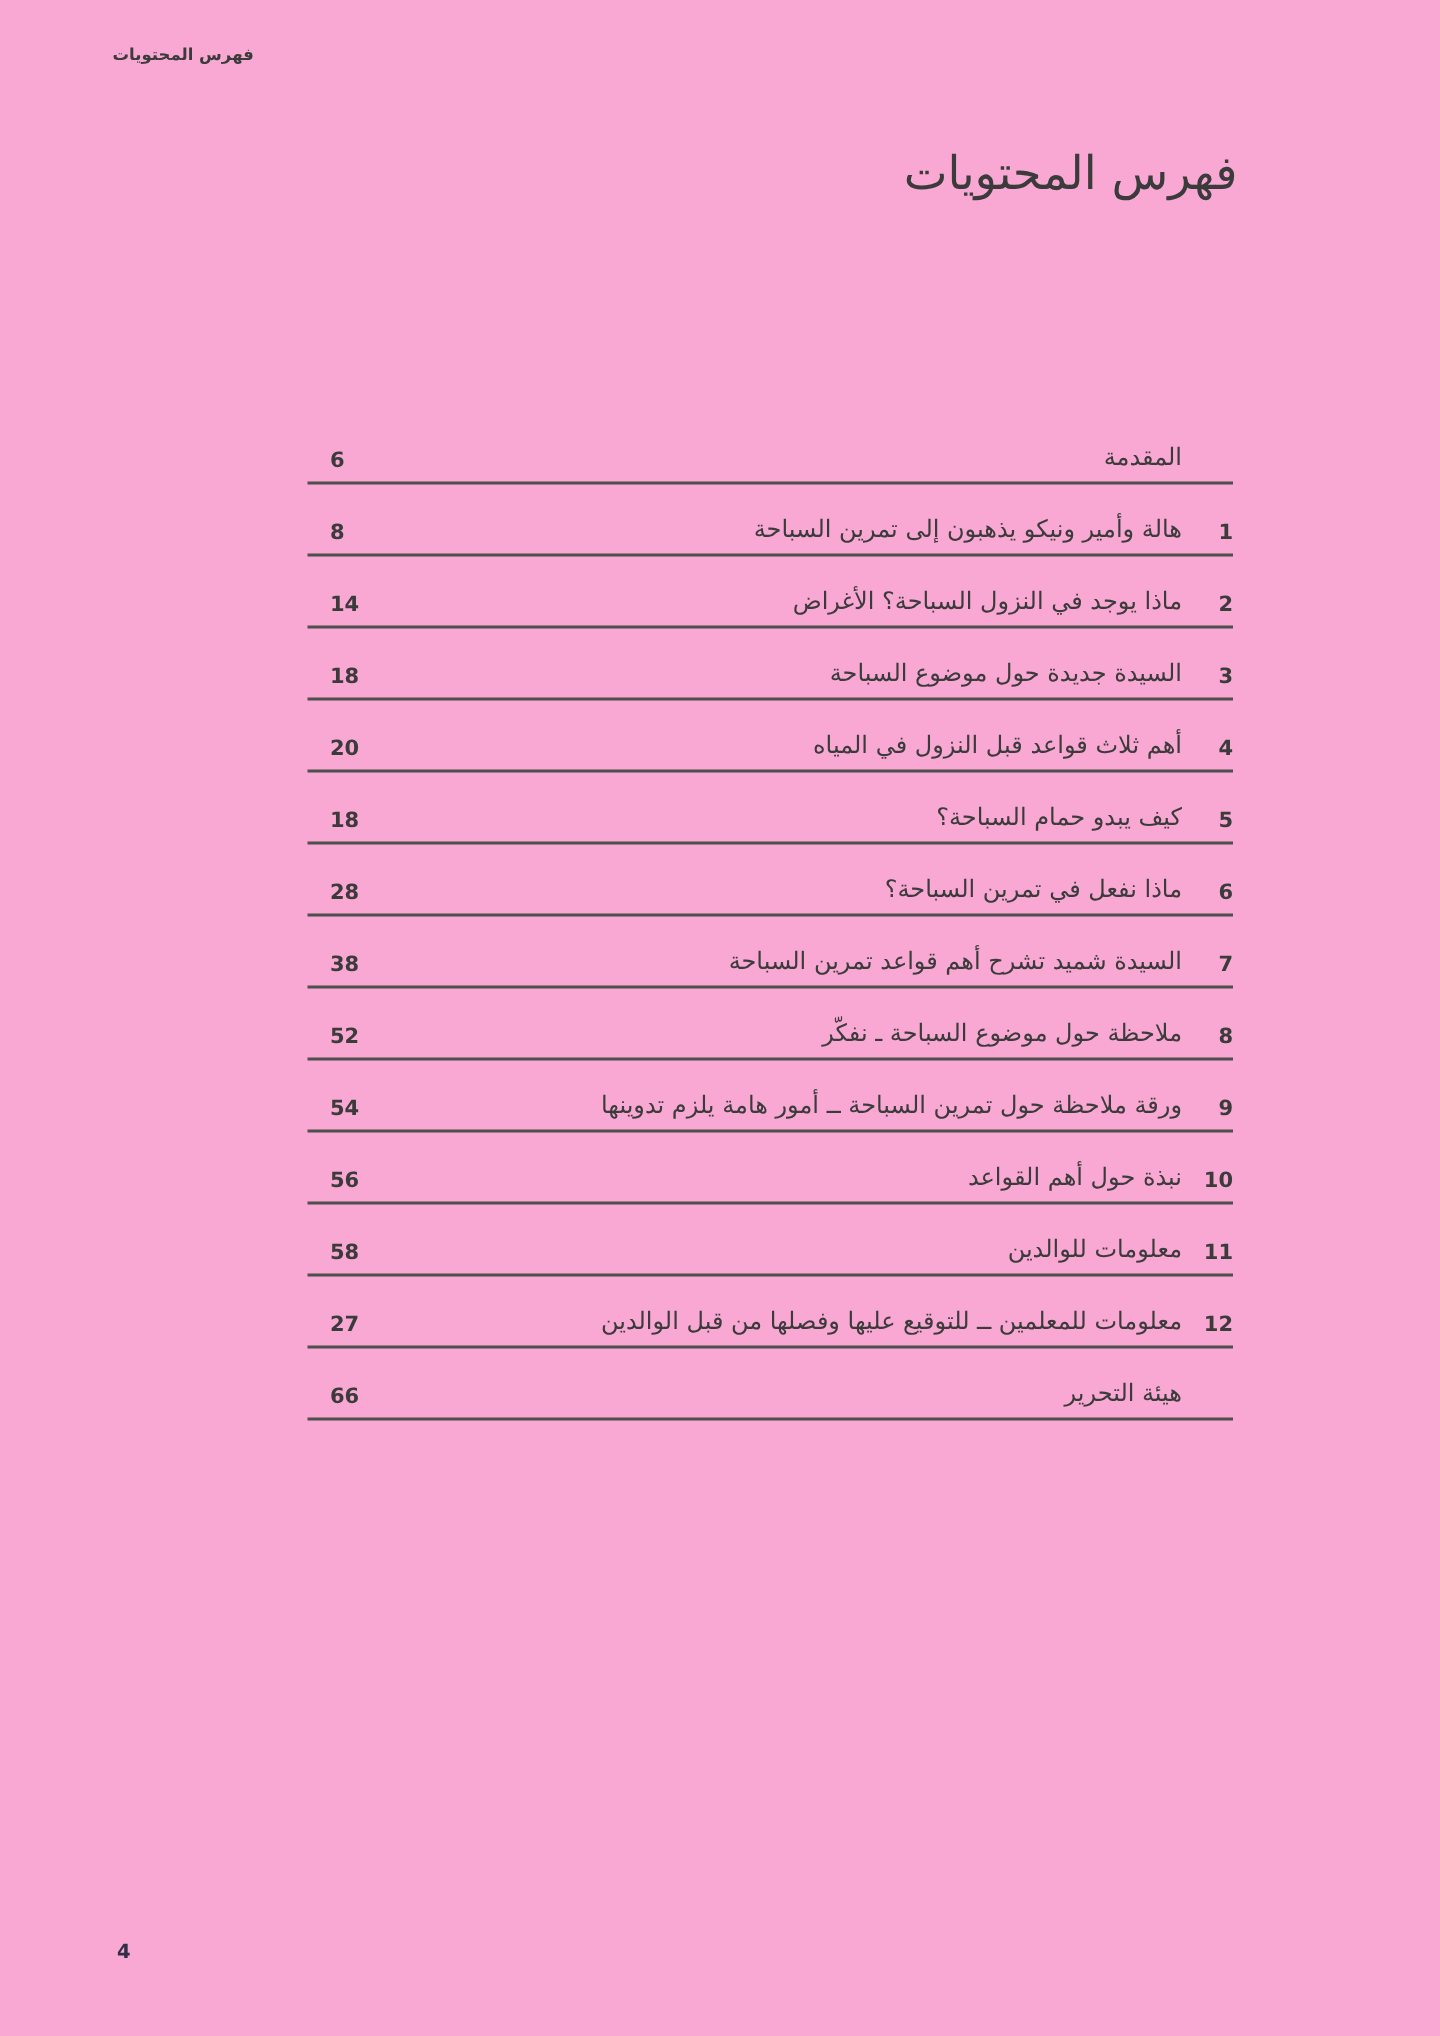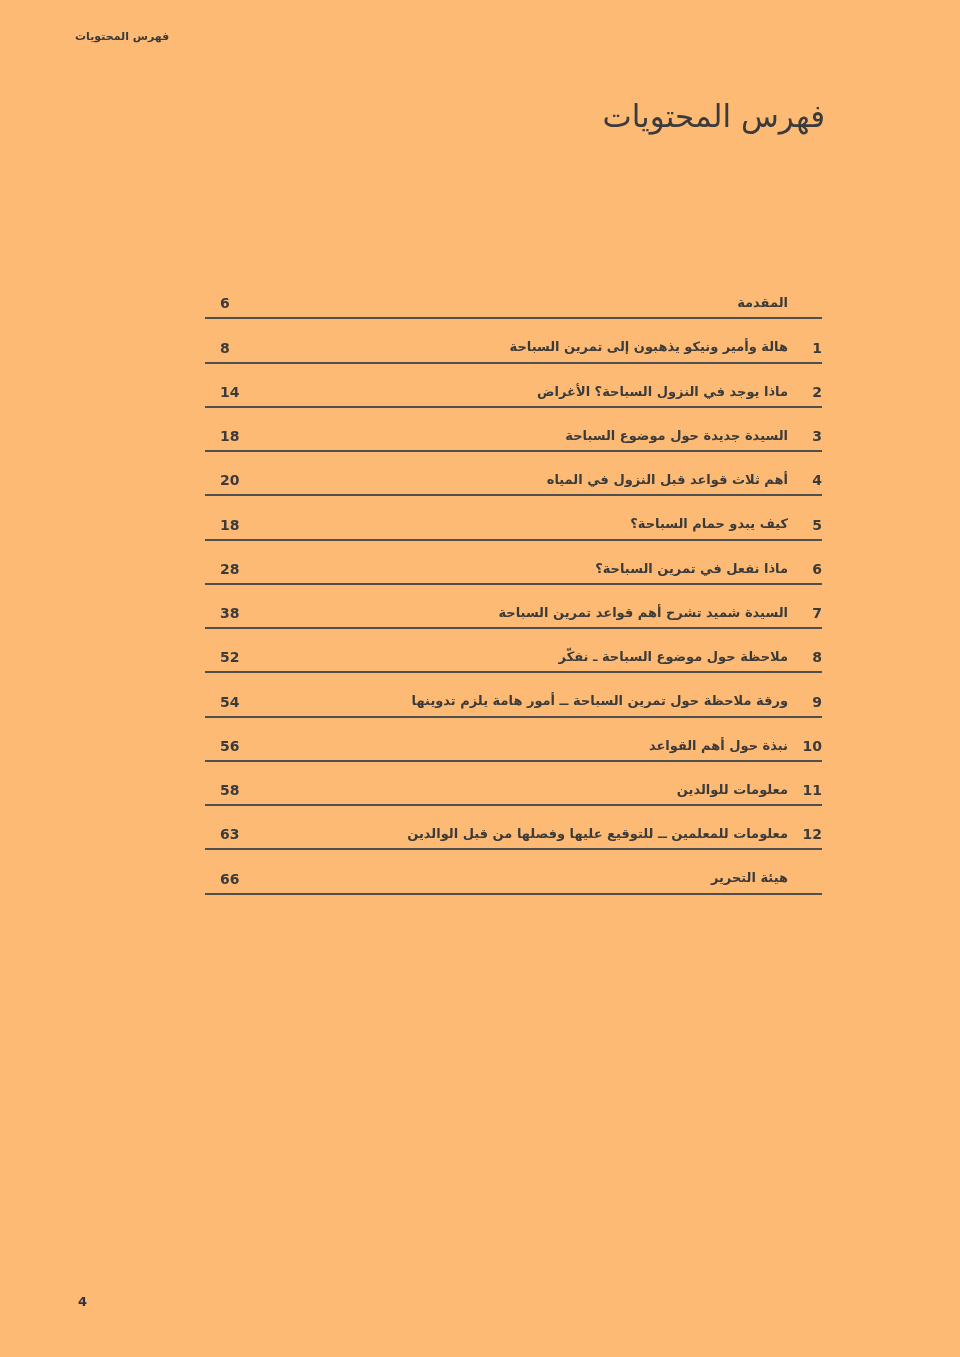--- a/index.html
+++ b/index.html
@@ -1,20 +1,20 @@
 <!DOCTYPE html>
 <html lang="ar"><head>
 <meta charset="utf-8">
 <style>
   * { margin:0; padding:0; box-sizing:border-box; }
   html,body { background:#e9e9e9; }
   .sheet {
     position:relative;
     width:960px; height:1357px;
-    background:#fdba74;
+    background:#f9a8d4;
     font-family:"DejaVu Sans", sans-serif;
     color:#3b3b3b;
     margin:0 auto;
     overflow:hidden;
   }
   .running-header {
     position:absolute;
     left:75px; top:30px;
     font-size:11px;
     font-weight:bold;
@@ -54,22 +54,22 @@
   .toc-num {
     display:inline-block;
     min-width:34px;
     text-align:right;
     font-size:14px;
     font-weight:bold;
     padding-left:14px;
     direction:ltr;
   }
   .toc-title {
-    font-size:13px;
-    font-weight:bold;
+    font-size:16px;
+    font-weight:normal;
     direction:rtl;
     line-height:1.25;
   }
   .toc-page {
     font-size:14px;
     font-weight:bold;
     direction:ltr;
     padding-left:2px;
     margin-right:auto;
   }
@@ -188,21 +188,21 @@
         <span class="toc-title">معلومات للوالدين</span>
       </div>
       <span class="toc-page">58</span>
     </div>
 
     <div class="toc-row">
       <div class="toc-right">
         <span class="toc-num">12</span>
         <span class="toc-title">معلومات للمعلمين ــ للتوقيع عليها وفصلها من قبل الوالدين</span>
       </div>
-      <span class="toc-page">63</span>
+      <span class="toc-page">27</span>
     </div>
 
     <div class="toc-row">
       <div class="toc-right">
         <span class="toc-num"></span>
         <span class="toc-title">هيئة التحرير</span>
       </div>
       <span class="toc-page">66</span>
     </div>
 

